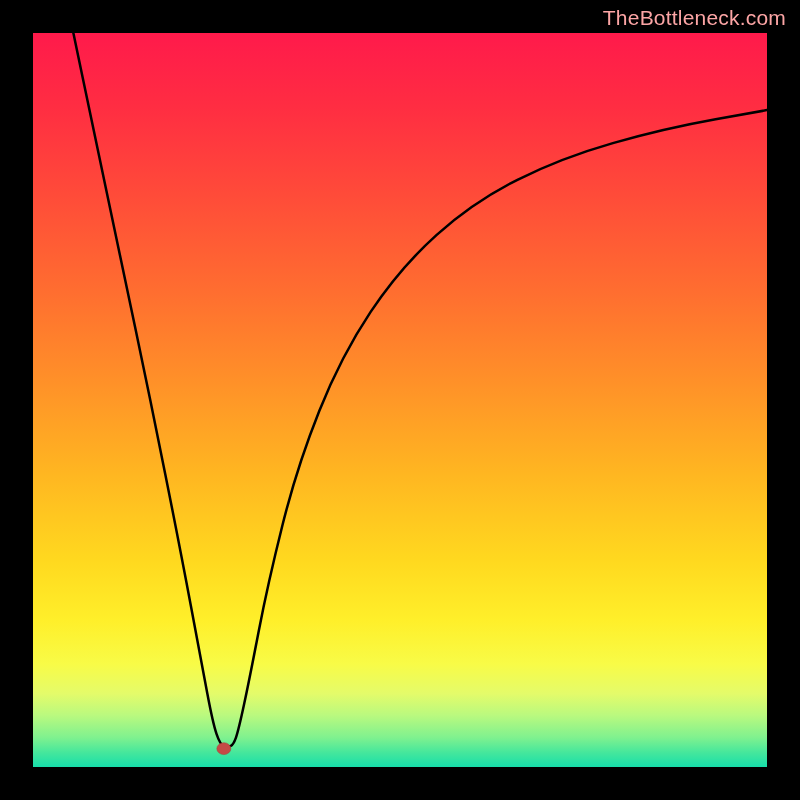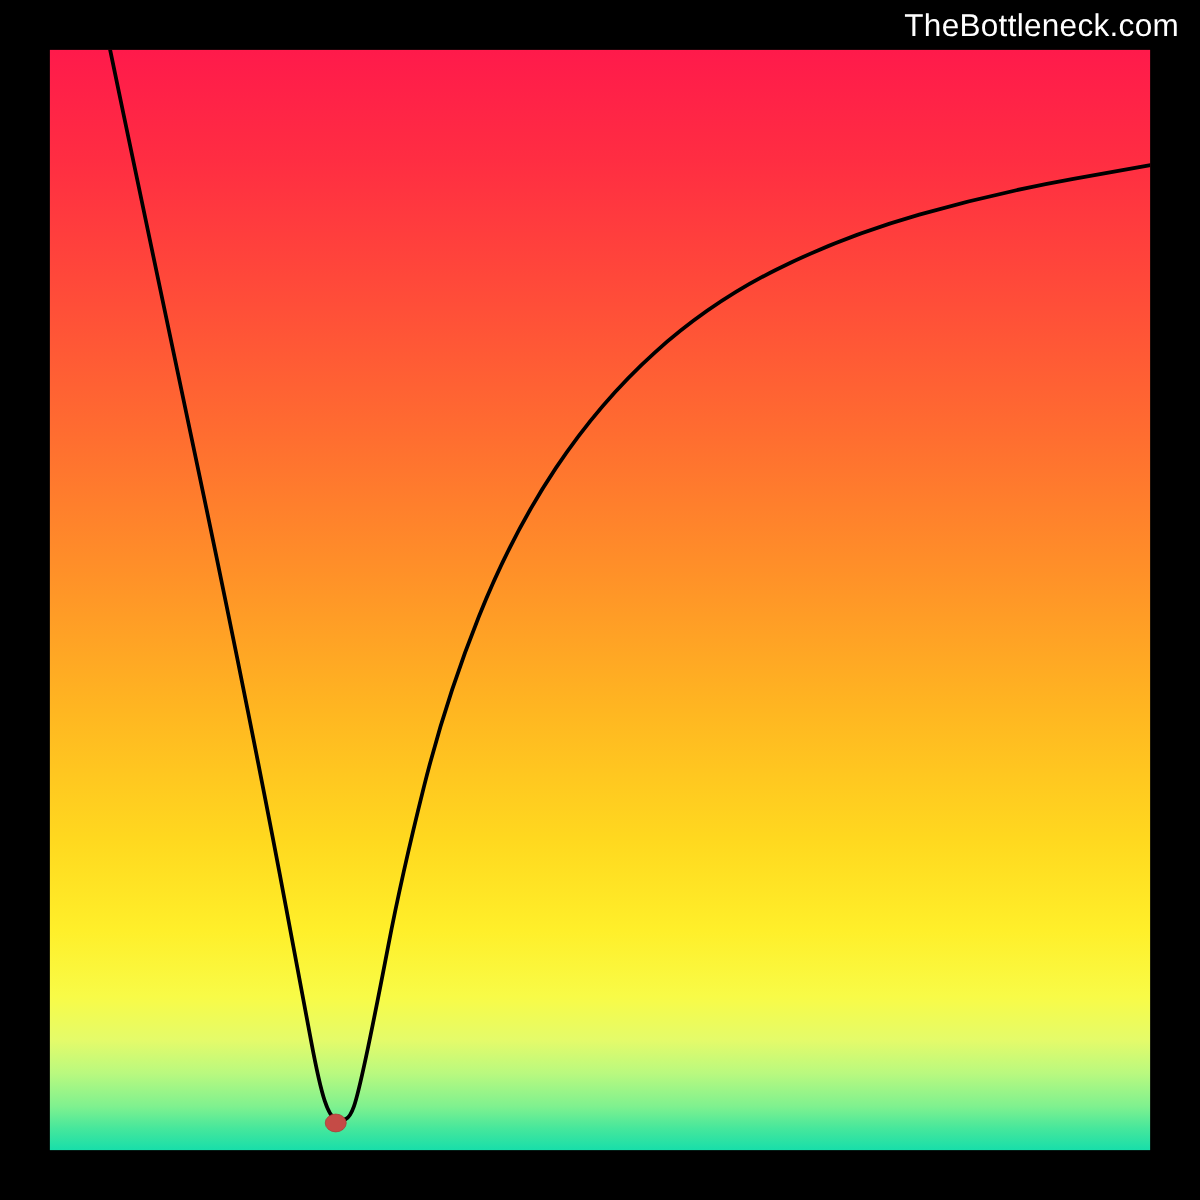--- a/index.html
+++ b/index.html
@@ -43,21 +43,21 @@
   }
   .marker {
     fill: #c54b46;
     stroke: #a93b36;
     stroke-width: 0.5;
   }
   .watermark {
     position: absolute;
     top: 6px;
     right: 14px;
-    color: #ffffff;
+    color: #fca5a5;
     font-size: 21px;
     font-weight: 500;
     letter-spacing: 0.2px;
     user-select: none;
   }
 </style>
 </head>
 <body>
 
 <div class="frame">

